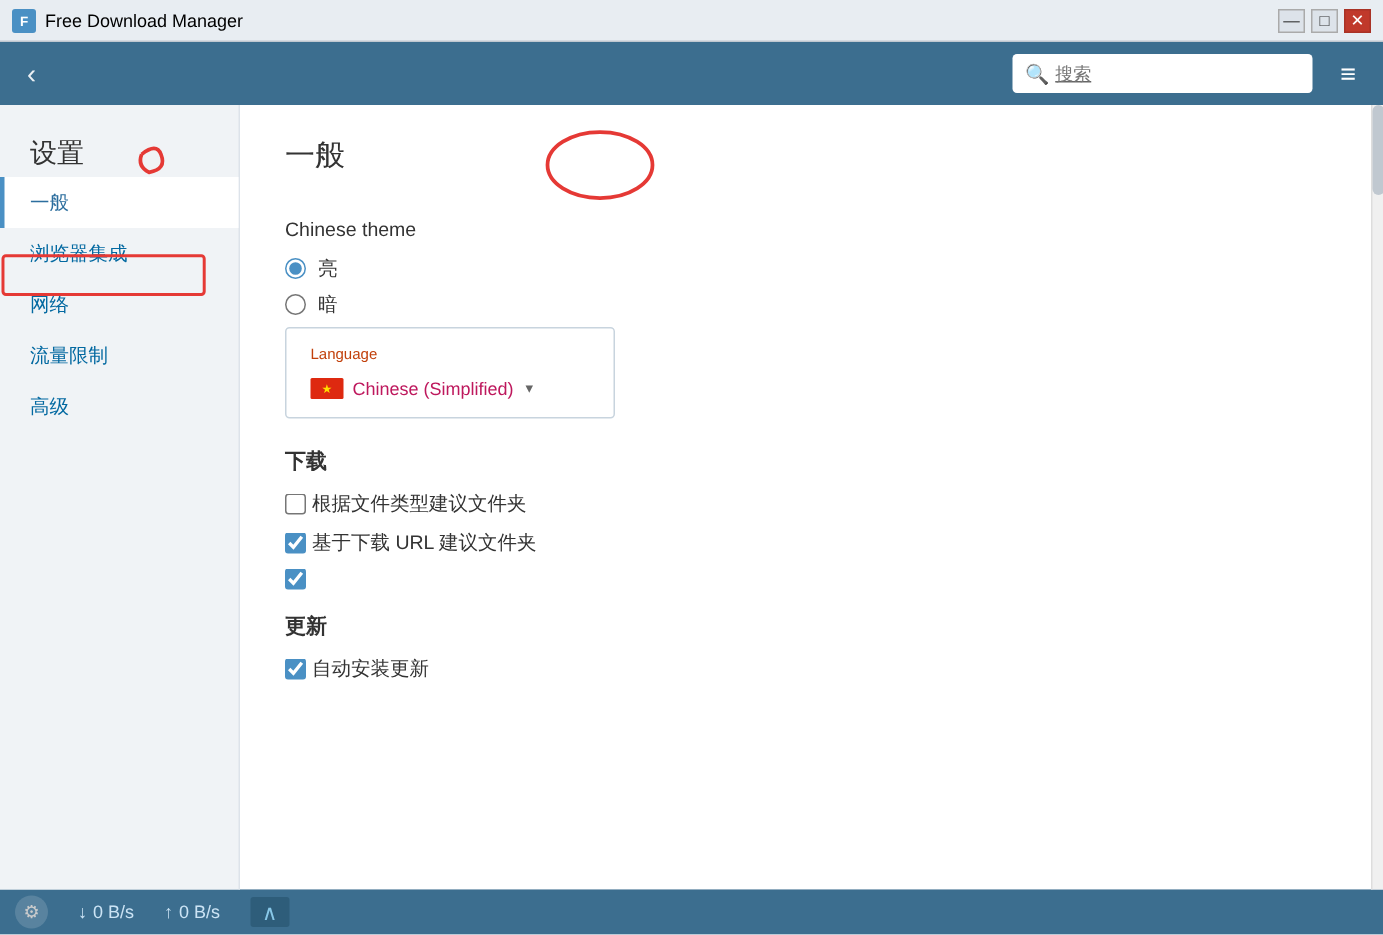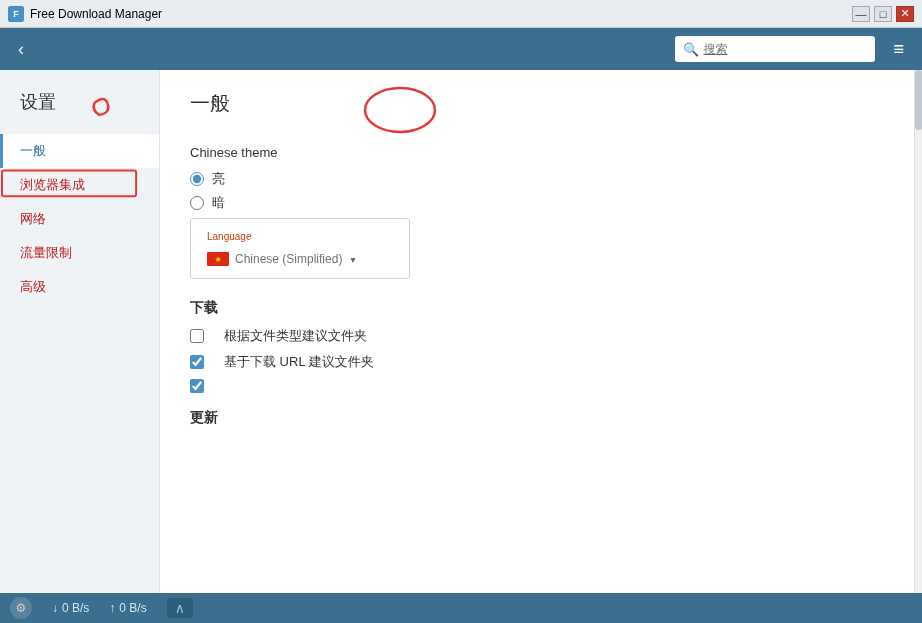--- a/index.html
+++ b/index.html
@@ -96,27 +96,27 @@
     
     .sidebar {
       width: 160px;
       background: #f0f3f6;
       border-right: 1px solid #dde3ea;
       padding-top: 10px;
     }
     .sidebar-title {
       font-size: 18px;
       color: #333;
-      padding: 10px 20px 20px 20px;
+      padding: 10px 20px 4px 20px;
       font-weight: normal;
     }
     .sidebar-item {
       padding: 8px 20px;
       cursor: pointer;
-      color: #b91c1c;
+      color: #0369a1;
       font-size: 13px;
     }
     .sidebar-item.active {
       background: white;
       border-left: 3px solid #4a90c4;
       color: #2c6e9e;
       padding-left: 17px;
     }
 
     
@@ -188,40 +188,40 @@
       position: relative;
       overflow: hidden;
     }
     .flag-cn::before {
       content: "★";
       font-size: 8px;
       color: #ffde00;
     }
     .language-value {
       font-size: 12px;
-      color: #737373;
+      color: #be185d;
     }
     .language-dropdown-arrow {
       font-size: 10px;
       color: #666;
       margin-left: 2px;
     }
 
     .download-section { margin-bottom: 16px; }
     .section-heading {
       font-size: 14px;
       color: #333;
       margin-bottom: 10px;
       font-weight: bold;
     }
 
     .checkbox-item {
       display: flex;
       align-items: center;
-      gap: 20px;
+      gap: 4px;
       margin-bottom: 8px;
       font-size: 13px;
       color: #333;
       cursor: pointer;
     }
     .checkbox-item input[type="checkbox"] {
       accent-color: #4a90c4;
       width: 14px; height: 14px;
       cursor: pointer;
     }
@@ -361,20 +361,24 @@
         <span>基于下载 URL 建议文件夹</span>
       </label>
       <label class="checkbox-item">
         <input type="checkbox" checked="" style="">
       </label>
     </div>
 
     
     <div class="download-section">
       <div class="section-heading">更新</div>
+      <label class="checkbox-item">
+        <input type="checkbox" checked="" style="">
+        <span>自动安装更新</span>
+      </label>
     </div>
 
     
     <div style="position:absolute; right:0; top:0; width:8px; height:100%; background:#f0f0f0; border-left:1px solid #ddd;">
       <div style="position:absolute; top:0; width:8px; height:60px; background:#c0c8d0; border-radius:4px;"></div>
     </div>
   </div>
 </div>
 
 <div class="statusbar">

